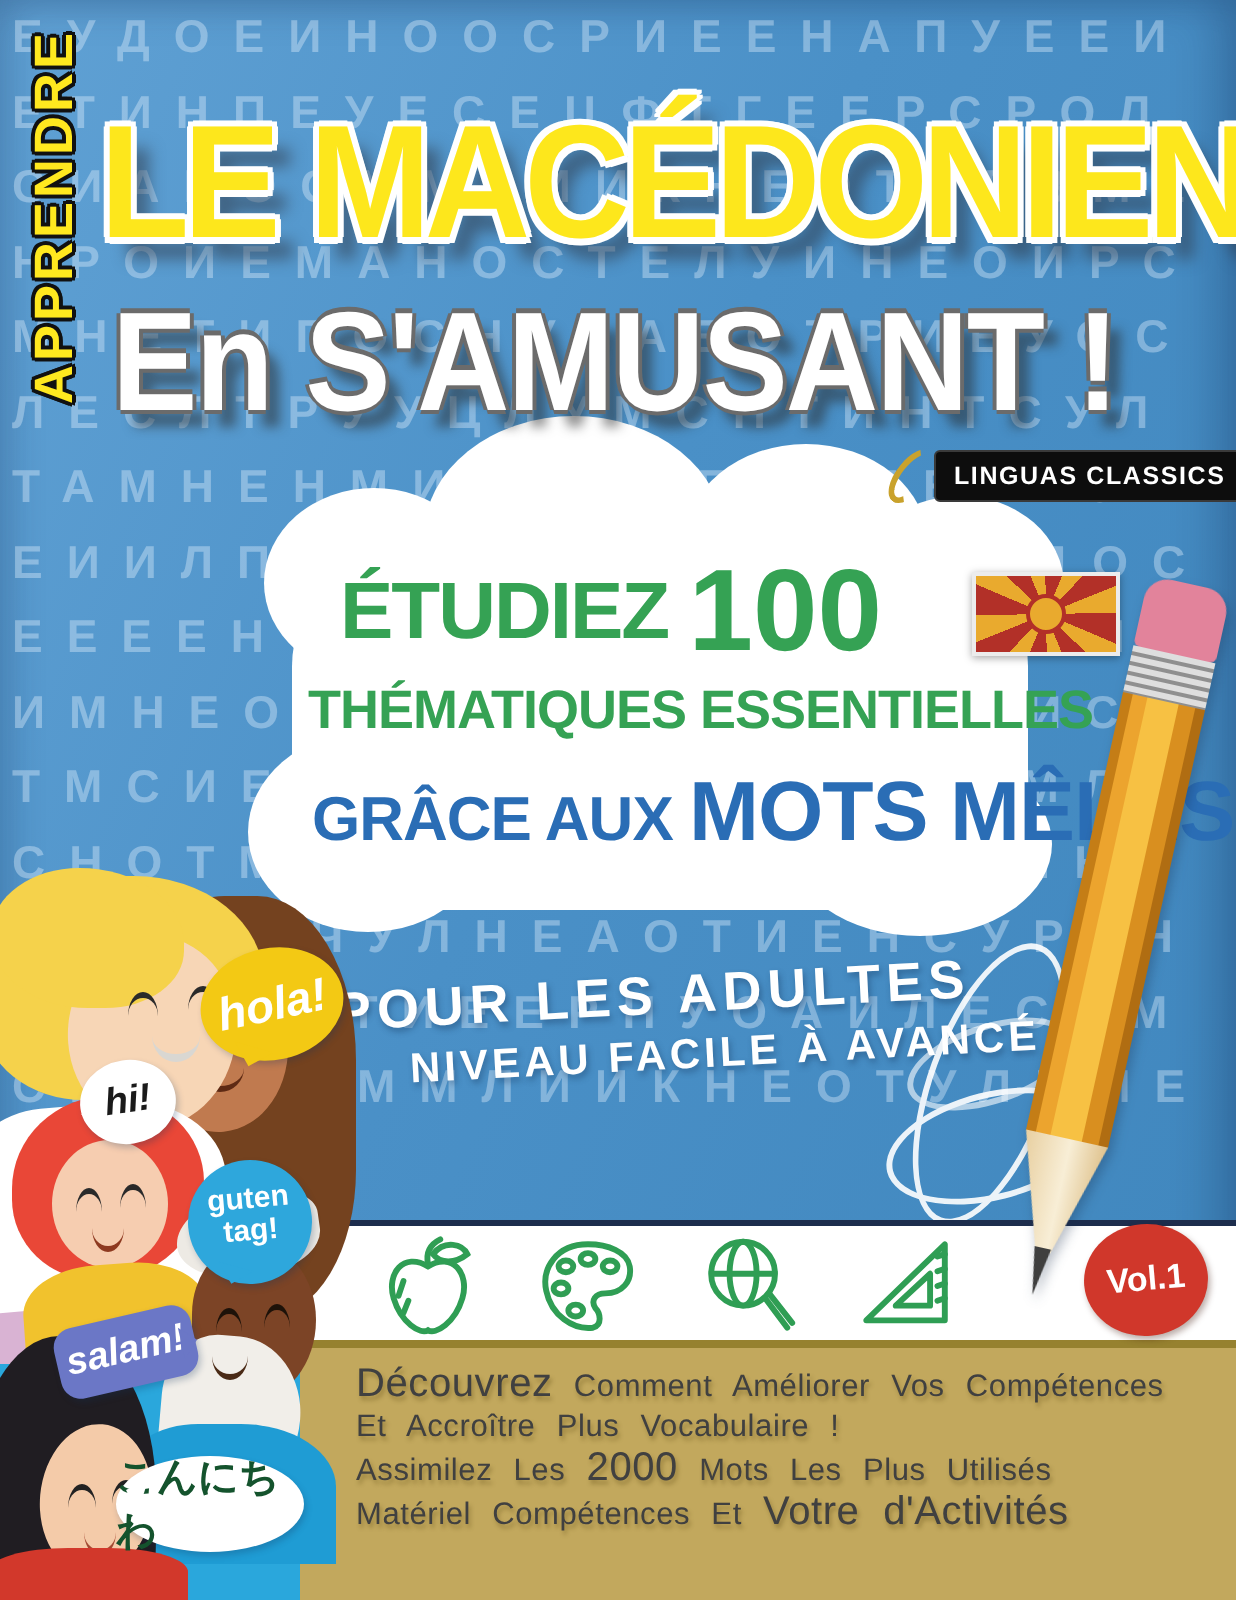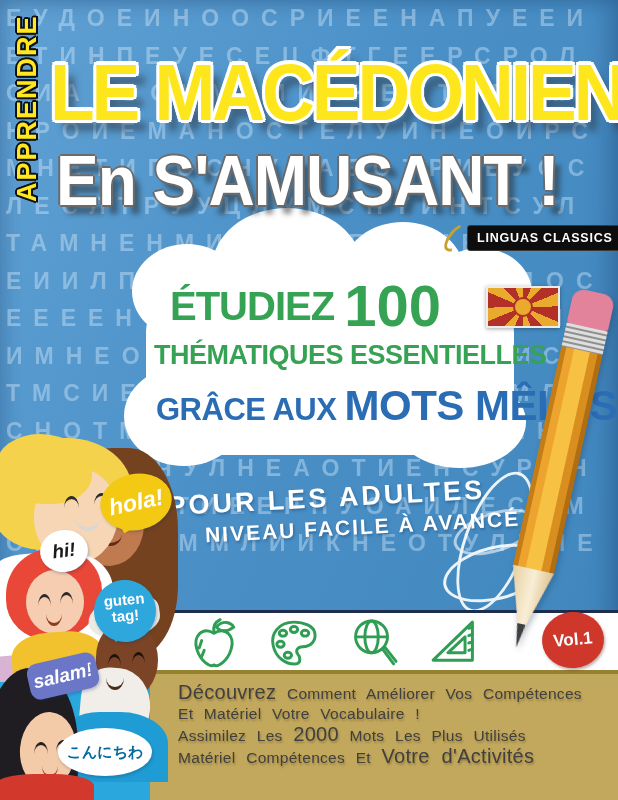--- a/index.html
+++ b/index.html
@@ -102,21 +102,21 @@
   .b-hi::after{content:'';position:absolute;left:-8px;top:16px;border:8px solid transparent;border-right-color:#fff;}
   .b-guten{left:94px;top:150px;width:62px;height:58px;background:#2ea7dc;border-radius:50%;
     color:#fff;font-size:15px;line-height:16px;text-align:center;transform:rotate(-5deg);
     display:block;padding-top:12px;box-sizing:border-box;height:62px;}
   .b-guten::after{content:'';position:absolute;left:10px;bottom:-8px;border:9px solid transparent;
     border-top-color:#2ea7dc;transform:rotate(20deg);}
   .b-salam{left:28px;top:228px;width:70px;height:36px;background:#6b77c6;border-radius:10px;
     color:#fff;font-size:19px;font-style:italic;transform:rotate(-13deg);}
   .b-salam::after{content:'';position:absolute;right:-9px;top:12px;border:8px solid transparent;border-left-color:#6b77c6;}
   .b-jp{left:58px;top:298px;width:94px;height:48px;background:#fff;border-radius:50%;
-    color:#0369a1;font-size:15px;}
+    color:#14532d;font-size:20px;}
   .b-jp::after{content:'';position:absolute;left:-4px;top:8px;border:9px solid transparent;
     border-right-color:#fff;transform:rotate(18deg);}
   
   .strip{left:148px;top:610px;width:470px;height:60px;background:#fff;z-index:4;
     border-top:3px solid #1d2d4d;box-sizing:border-box;}
   .strip svg{position:absolute;top:3px;}
   .ic1{left:38px;} .ic2{left:118px;} .ic3{left:198px;} .ic4{left:278px;}
   
   .vol{left:542px;top:612px;width:62px;height:56px;background:#d0372b;border-radius:50%;z-index:6;
     display:flex;align-items:center;justify-content:center;color:#fff;font-size:17px;font-weight:900;
@@ -284,21 +284,21 @@
         <path d="M31 17 L31 30 L17 30 Z"></path>
         <path d="M34 10 l3 -1 M34 16 l3 -1 M34 22 l3 -1 M34 28 l3 -1"></path>
       </g>
     </svg>
   </div>
 
   <div class="abs vol">Vol.1</div>
 
   <div class="abs banner" id="banner">
       <div class="b-line"><span class="em">Découvrez</span><span> Comment Améliorer Vos Compétences</span></div>
-      <div class="b-line"><span>Et Matériel Votre Vocabulaire !</span></div>
+      <div class="b-line"><span>Et Accroître Plus Vocabulaire !</span></div>
       <div class="b-line"><span>Assimilez Les </span><span class="em">2000</span><span> Mots Les Plus Utilisés</span></div>
       <div class="b-line"><span>Matériel Compétences Et </span><span class="em">Votre d'Activités</span></div>
     </div>
 
   <div class="abs pencil">
     <div class="p-eraser"></div>
     <div class="p-ferrule"></div>
     <div class="p-body"></div>
     <div class="p-wood"></div>
     <div class="p-lead"></div>

